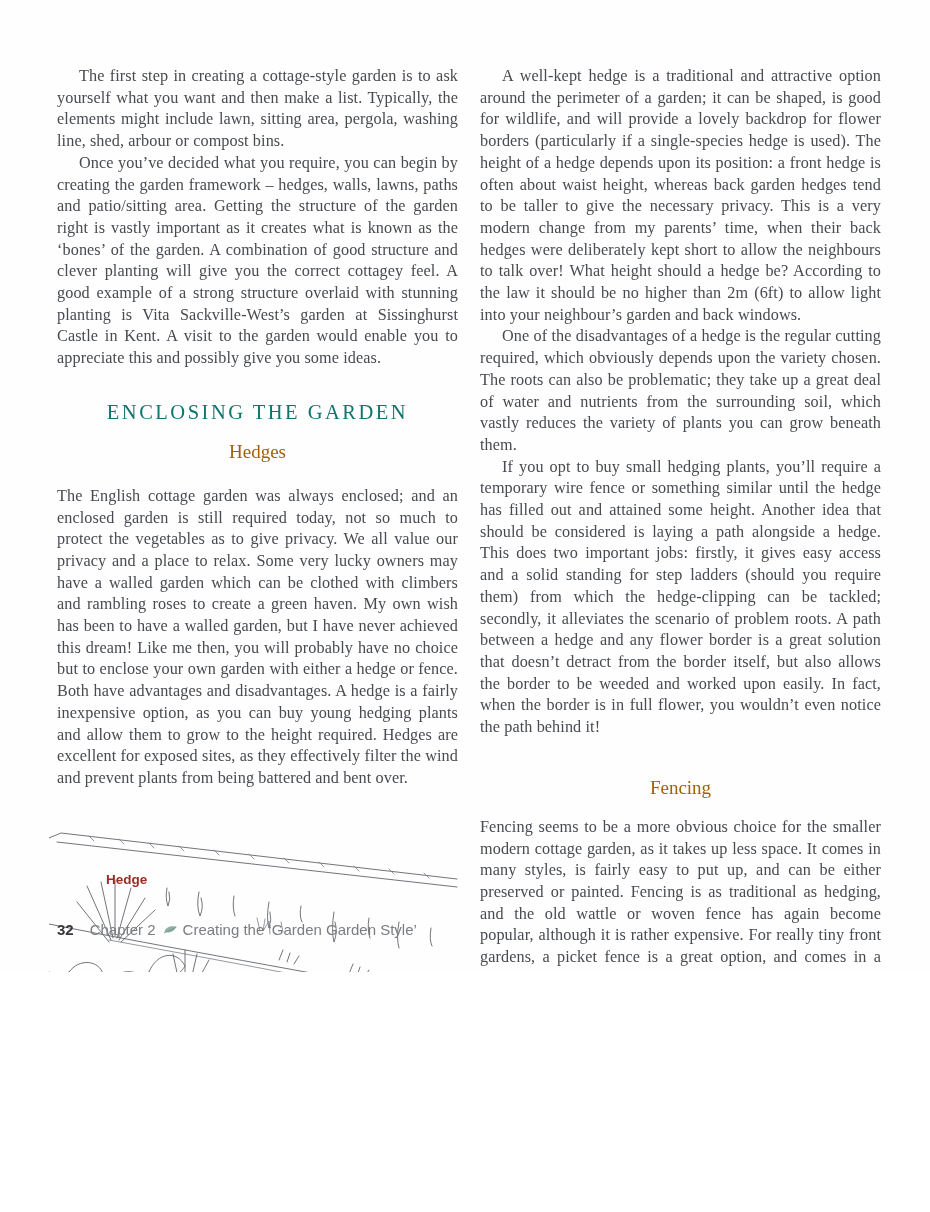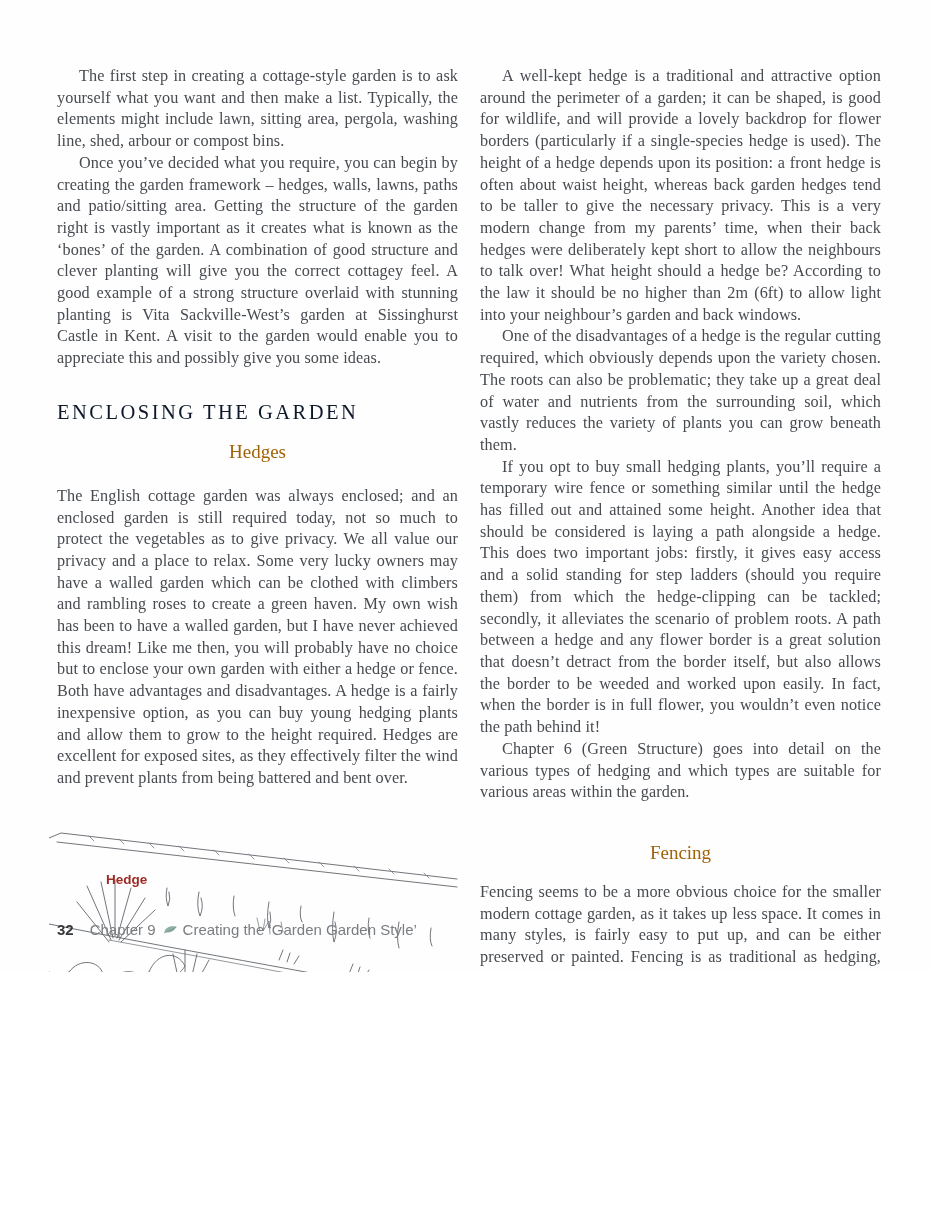--- a/index.html
+++ b/index.html
@@ -21,21 +21,22 @@
     line-height:21.7px;
     text-align:justify;
     letter-spacing:0.1px;
   }
   .col p.indent{text-indent:22px;}
   h2.section{
     font-family:"Liberation Serif", serif;
     font-weight:normal;
     font-size:20.5px;
     letter-spacing:2.5px;
-    color:#0f172a;
+    color:#0f766e;
+    text-align:center;
     margin:31px 0 0 0;
   }
   h3.sub{
     font-family:"Liberation Serif", serif;
     font-weight:normal;
     font-size:19px;
     color:#a16207;
     text-align:center;
     margin:17px 0 23px 0;
   }
@@ -147,29 +148,28 @@
           <text class="fig-label" x="28" y="226">Border</text>
         </svg>
       </figure>
       <div class="caption">Hedge, path and border positioning.</div>
     </div>
 
     <div class="col">
       <p class="indent">A well-kept hedge is a traditional and attractive option around the perimeter of a garden; it can be shaped, is good for wildlife, and will provide a lovely backdrop for flower borders (particularly if a single-species hedge is used). The height of a hedge depends upon its position: a front hedge is often about waist height, whereas back garden hedges tend to be taller to give the necessary privacy. This is a very modern change from my parents’ time, when their back hedges were deliberately kept short to allow the neighbours to talk over! What height should a hedge be? According to the law it should be no higher than 2m (6ft) to allow light into your neighbour’s garden and back windows.</p>
       <p class="indent">One of the disadvantages of a hedge is the regular cutting required, which obviously depends upon the variety chosen. The roots can also be problematic; they take up a great deal of water and nutrients from the surrounding soil, which vastly reduces the variety of plants you can grow beneath them.</p>
       <p class="indent">If you opt to buy small hedging plants, you’ll require a temporary wire fence or something similar until the hedge has filled out and attained some height. Another idea that should be considered is laying a path alongside a hedge. This does two important jobs: firstly, it gives easy access and a solid standing for step ladders (should you require them) from which the hedge-clipping can be tackled; secondly, it alleviates the scenario of problem roots. A path between a hedge and any flower border is a great solution that doesn’t detract from the border itself, but also allows the border to be weeded and worked upon easily. In fact, when the border is in full flower, you wouldn’t even notice the path behind it!</p>
-      <p class="indent">Chapter 6 (Green Structure) goes into detail on the various types of hedging and which types are suitable for various areas within the garden.</p>
       <h3 class="sub sub-fencing">Fencing</h3>
       <p>Fencing seems to be a more obvious choice for the smaller modern cottage garden, as it takes up less space. It comes in many styles, is fairly easy to put up, and can be either preserved or painted. Fencing is as traditional as hedging, and the old wattle or woven fence has again become popular, although it is rather expensive. For really tiny front gardens, a picket fence is a great option, and comes in a variety of designs. This will set off the cottage-style planting beautifully, with flowers spilling under and poking through the ‘pickets’ (vertical boards). For the back garden, the ubiquitous 6-foot panel fence is the norm. Easily attainable from all DIY and garden centres, the panels come in a range of different variations, some stronger than others (price dependent), some vertical, some horizontal and some in a fancy weave. If you wish to make a short garden feel longer than it really is, then opt for the horizontal panels.</p>
     </div>
 
   </div>
 
   <div class="footer">
     <span class="pagenum">32</span>
-    <span class="chapter">Chapter 9</span>
+    <span class="chapter">Chapter 2</span>
     <svg class="leaf" width="15" height="11" viewBox="0 0 15 11">
       <path d="M1.5,7.5 C2.5,3.5 7,1.5 13,2.5 C12,7 7.5,9 3.5,8.3 C2.5,8.1 1.8,7.9 1.5,7.5 Z" fill="#8fb0a3"></path>
       <path d="M1,9 C4,7.5 8,6.5 13.5,3" stroke="#6f9486" stroke-width="0.8" fill="none"></path>
     </svg>
     <span class="title">Creating the ‘Garden Garden Style’</span>
   </div>
 </div>
 
 </body></html>

